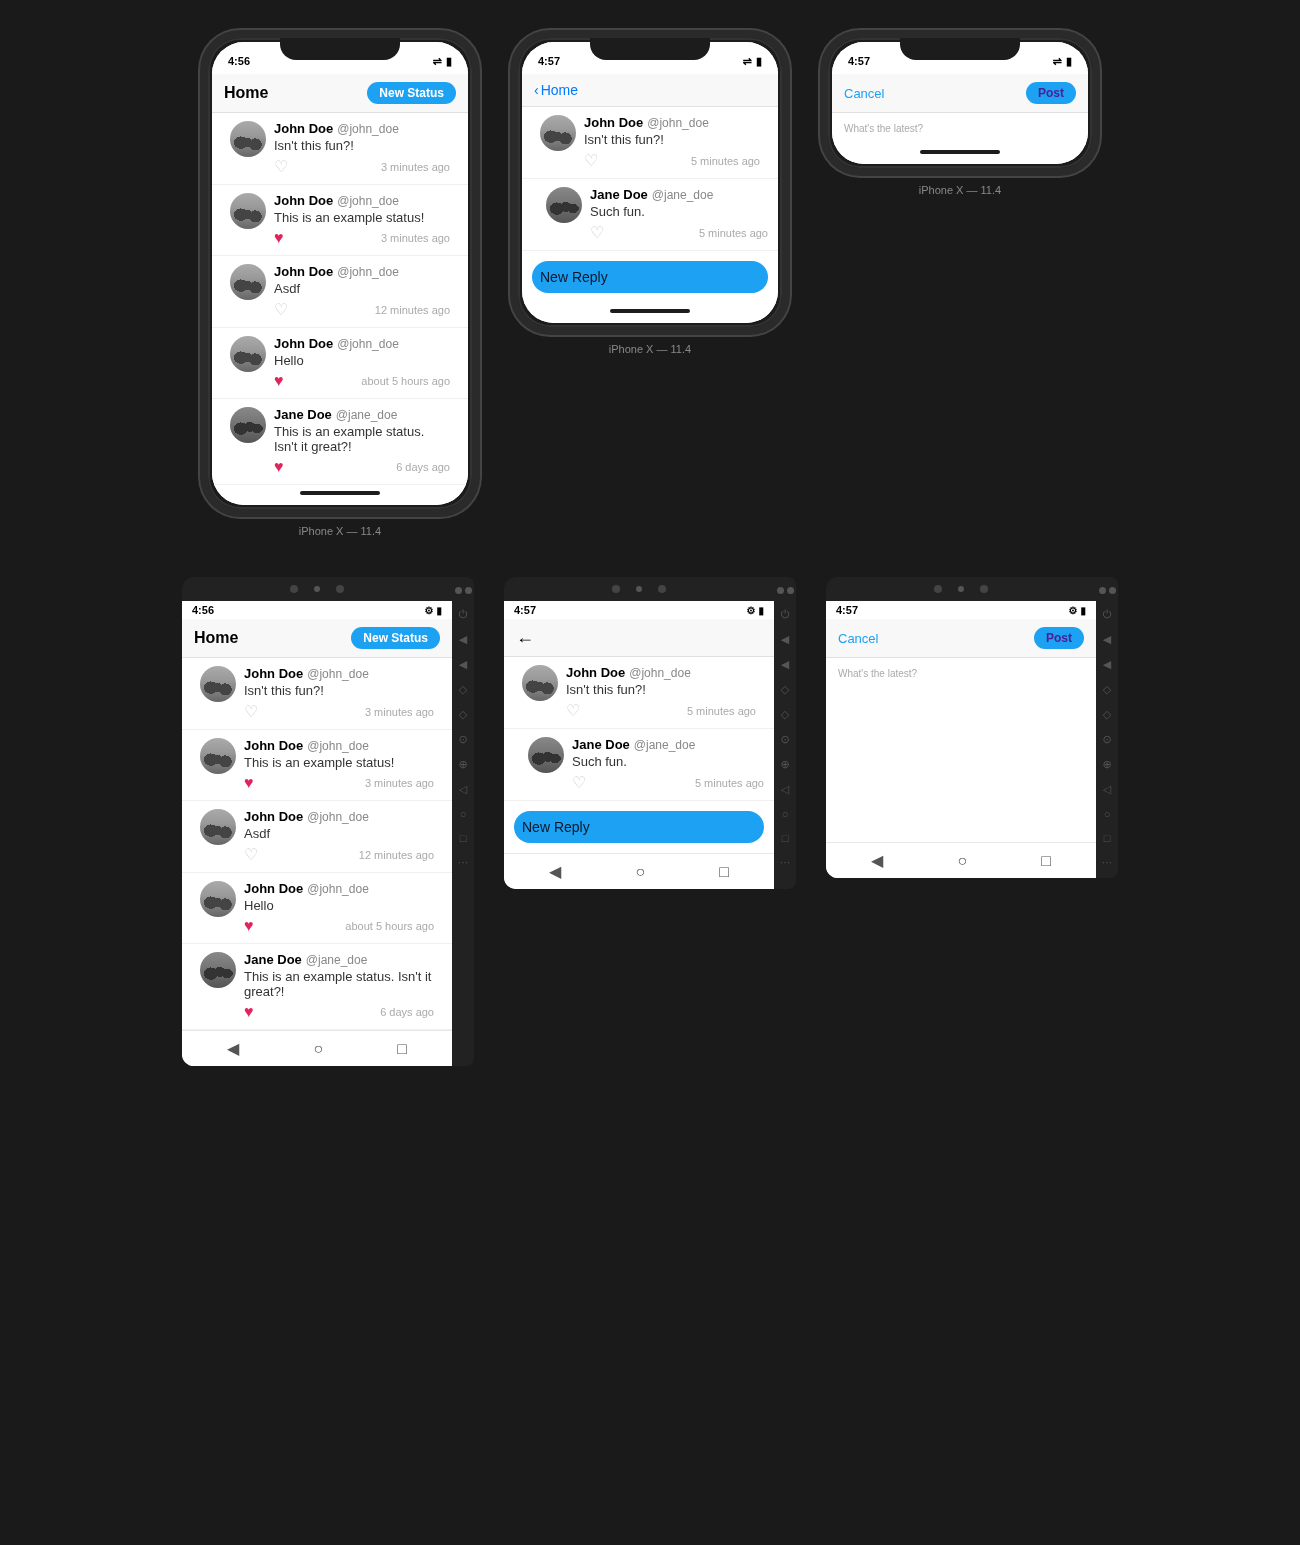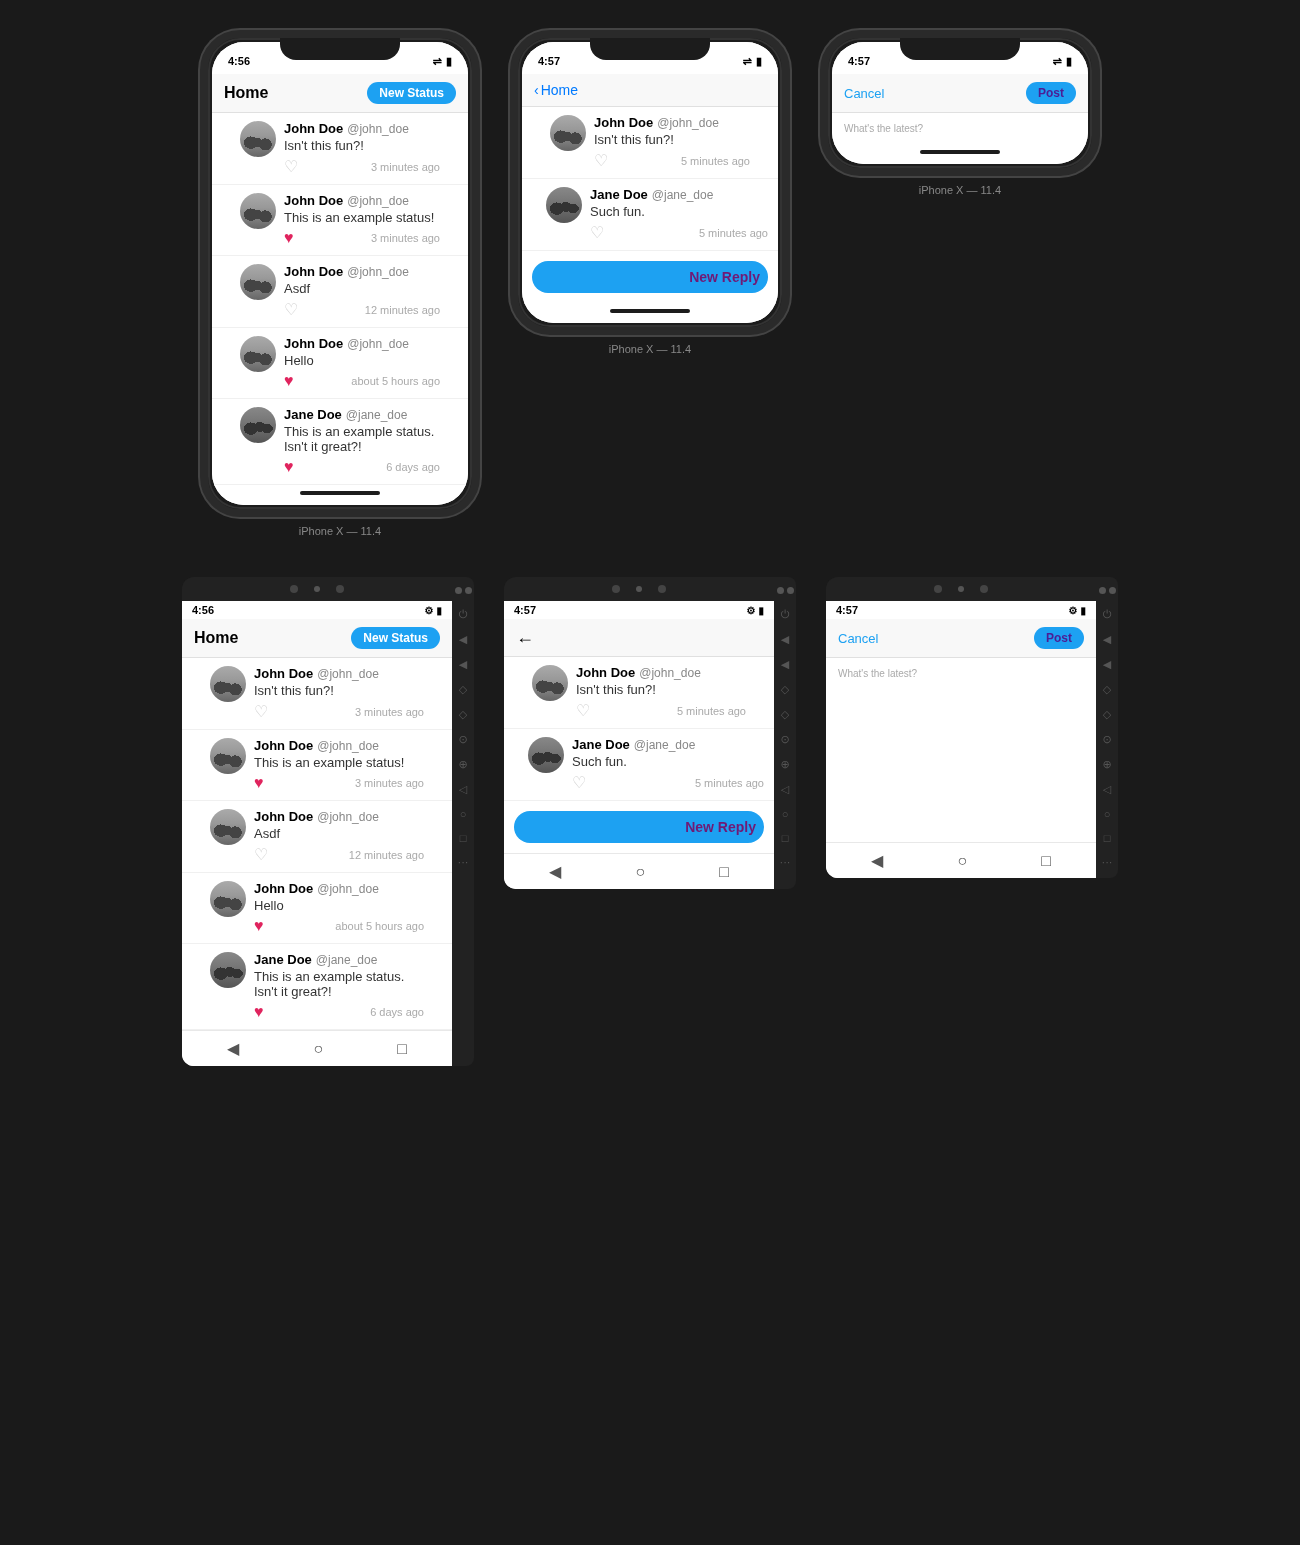--- a/index.html
+++ b/index.html
@@ -152,21 +152,21 @@
       color: #1DA1F2;
       background: none;
       border: none;
       font-size: 13px;
       cursor: pointer;
     }
 
     
     .feed-item {
       display: flex;
-      padding: 8px 28px;
+      padding: 8px 18px;
       border-bottom: 1px solid #f0f0f0;
       gap: 8px;
     }
 
     .avatar {
       width: 36px;
       height: 36px;
       border-radius: 50%;
       background: #888;
       overflow: hidden;
@@ -242,27 +242,27 @@
       font-size: 11px;
       color: #aaa;
     }
 
     
     .btn-new-reply {
       display: block;
       width: calc(100% - 20px);
       margin: 10px auto;
       background: #1DA1F2;
-      color: #701a75;
+      color: #0f172a;
       border: none;
       border-radius: 20px;
       padding: 8px;
       font-size: 14px;
-      font-weight: 700;
-      text-align: right;
+      font-weight: 400;
+      text-align: left;
       cursor: pointer;
     }
 
     
     .compose-area {
       padding: 10px 12px;
       color: #aaa;
       font-size: 10px;
     }
 

